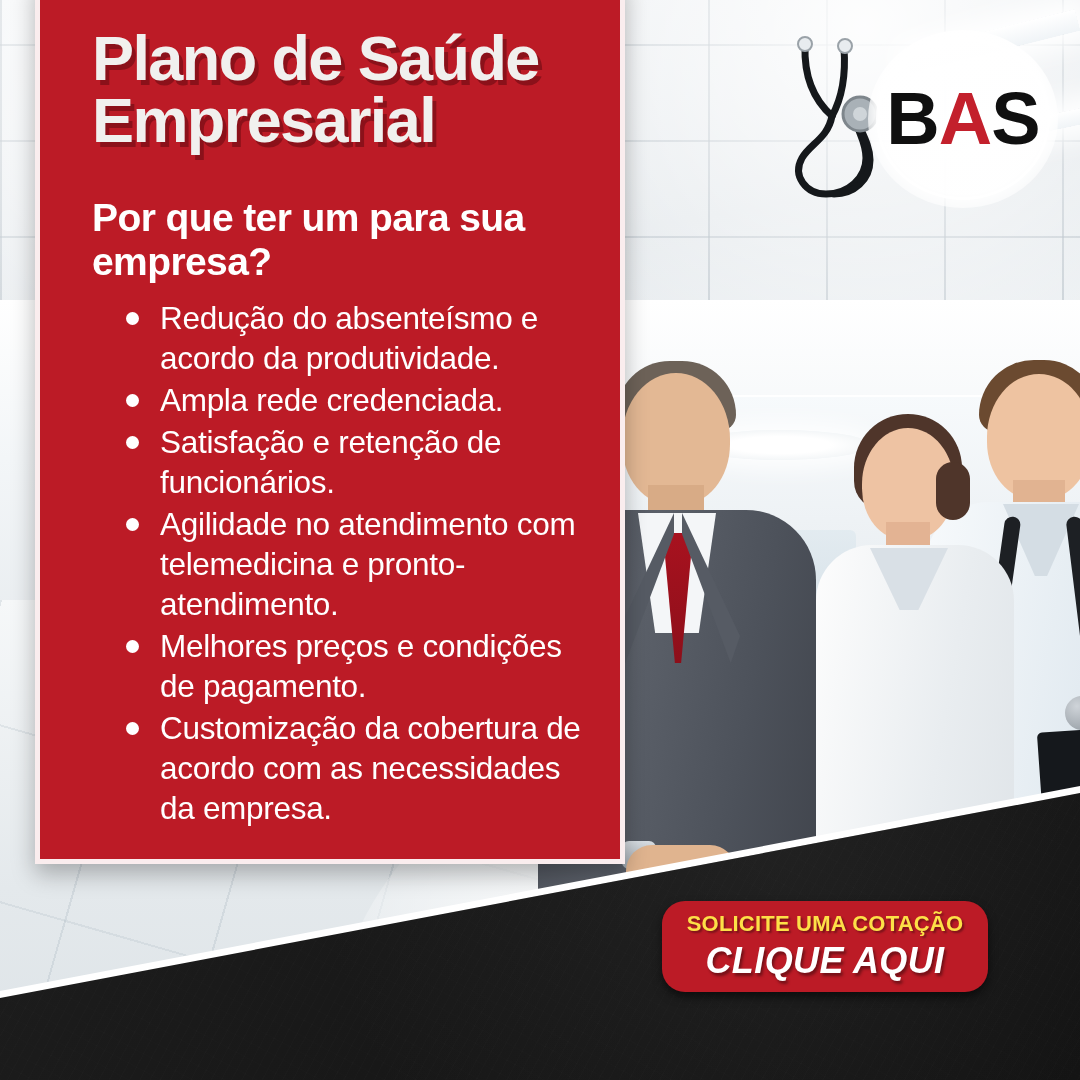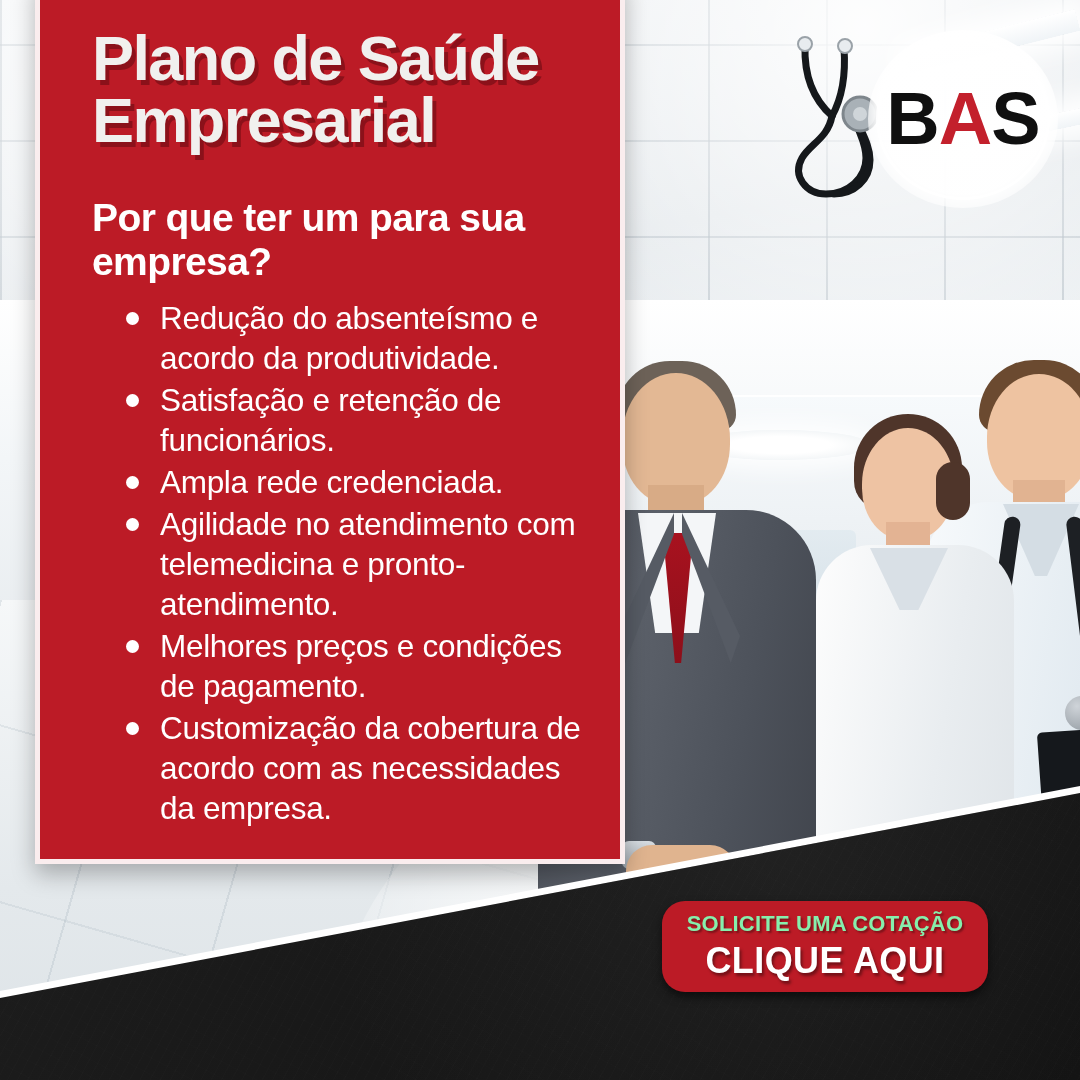--- a/index.html
+++ b/index.html
@@ -188,24 +188,24 @@
     background:#ffffff;
   }
 
   
   .cta{
     position:absolute;left:662px;top:901px;width:326px;height:91px;border-radius:23px;
     background:#BC1B26;box-shadow:0 5px 10px rgba(0,0,0,.55);
     display:flex;flex-direction:column;align-items:center;justify-content:center;
     cursor:pointer;
   }
-  .cta-top{color:#86efac;font-weight:bold;font-size:22px;letter-spacing:.2px;
+  .cta-top{color:#fde047;font-weight:bold;font-size:22px;letter-spacing:.2px;
     text-shadow:2px 2px 2px rgba(0,0,0,.35);}
   .cta-main{color:#fff;font-weight:bold;font-size:36px;letter-spacing:.4px;margin-top:3px;
-    text-shadow:2px 3px 3px rgba(0,0,0,.4);}
+    text-shadow:2px 3px 3px rgba(0,0,0,.4);font-style:italic;}
 </style>
 </head>
 <body>
 
 <div id="poster">
 
   <div class="bg">
     <div class="bg-ceiling"></div>
     <div class="bg-lamp lamp1"></div>
     <div class="bg-lamp lamp2"></div>
@@ -273,22 +273,22 @@
   </div>
 
   <div class="panel">
     <h1 class="headline">
       <span>Plano de Saúde</span>
       <span class="l2">Empresarial</span>
     </h1>
     <div class="subhead">Por que ter um para sua empresa?</div>
     <ul class="benefits">
       <li>Redução do absenteísmo e acordo da produtividade.</li>
+      <li>Ampla rede credenciada.</li>
       <li>Satisfação e retenção de funcionários.</li>
-      <li>Ampla rede credenciada.</li>
       <li>Agilidade no atendimento com telemedicina e pronto-atendimento.</li>
       <li>Melhores preços e condições de pagamento.</li>
       <li>Customização da cobertura de acordo com as necessidades da empresa.</li>
     </ul>
   </div>
 
   <div class="wedge-edge"></div>
   <div class="dark-wedge"></div>
 
   <div class="cta">

